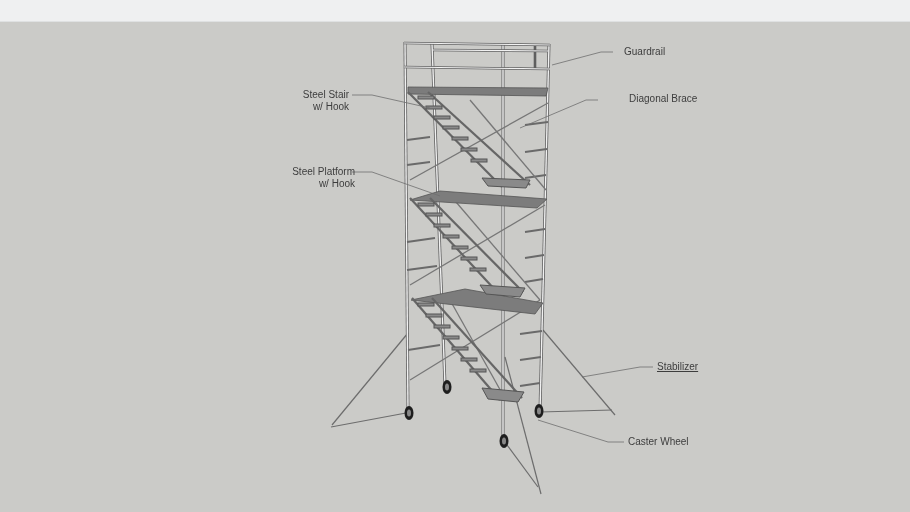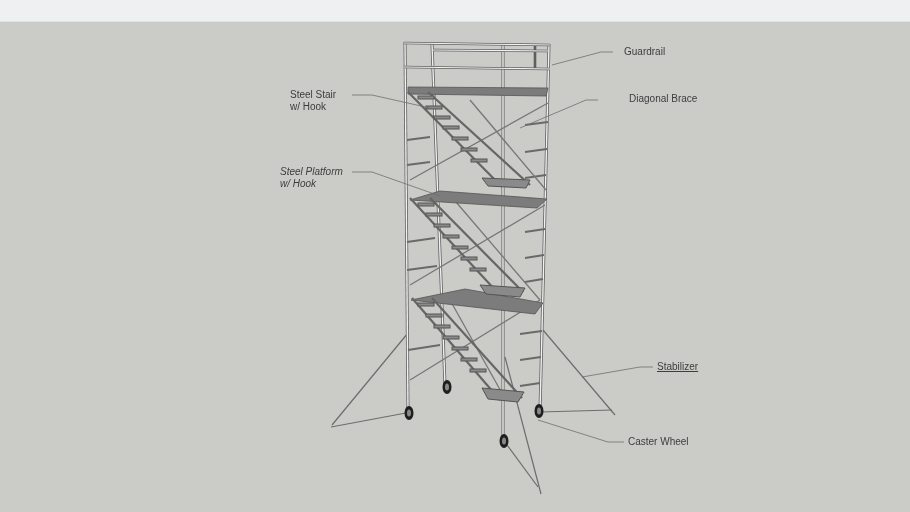--- a/index.html
+++ b/index.html
@@ -12,21 +12,21 @@
   .topbar {
     position: absolute; left: 0; top: 0; width: 910px; height: 21px;
     background: #eff0f1; border-bottom: 1px solid #dfe1e2;
   }
   .canvas { position: absolute; left: 0; top: 22px; width: 910px; height: 490px; }
   svg.scene { position: absolute; left: 0; top: 0; }
   .label {
     position: absolute; font-size: 10px; color: #3d3d3d; line-height: 12px;
     white-space: nowrap;
   }
-  .label.right { text-align: left; }
+  .label.right { text-align: right; }
 </style>
 </head>
 <body>
 
 <div class="topbar"></div>
 
 <div class="canvas">
   <svg class="scene" width="910" height="490" viewBox="0 22 910 490">
     <defs>
       <g id="wheel">
@@ -152,19 +152,19 @@
       <polyline points="624,442 608,442 538,420"></polyline>
     </g>
   </svg>
 
   <div class="label" style="left:624px; top:24px;">Guardrail</div>
   <div class="label" style="left:603px; top:71px;padding-left:26px;">Diagonal Brace</div>
   <div class="label right" style="left:290px; top:67px; width:59px;">
     <div>Steel Stair</div>
     <div>w/ Hook</div>
   </div>
-  <div class="label right" style="left:280px; top:144px; width:81px;font-style:italic;">
+  <div class="label right" style="left:274px; top:144px; width:81px;">
     <div>Steel Platform</div>
     <div>w/ Hook</div>
   </div>
   <div class="label" style="left:657px; top:339px;text-decoration:underline;">Stabilizer</div>
   <div class="label" style="left:628px; top:414px;">Caster Wheel</div>
 </div>
 
 </body></html>

